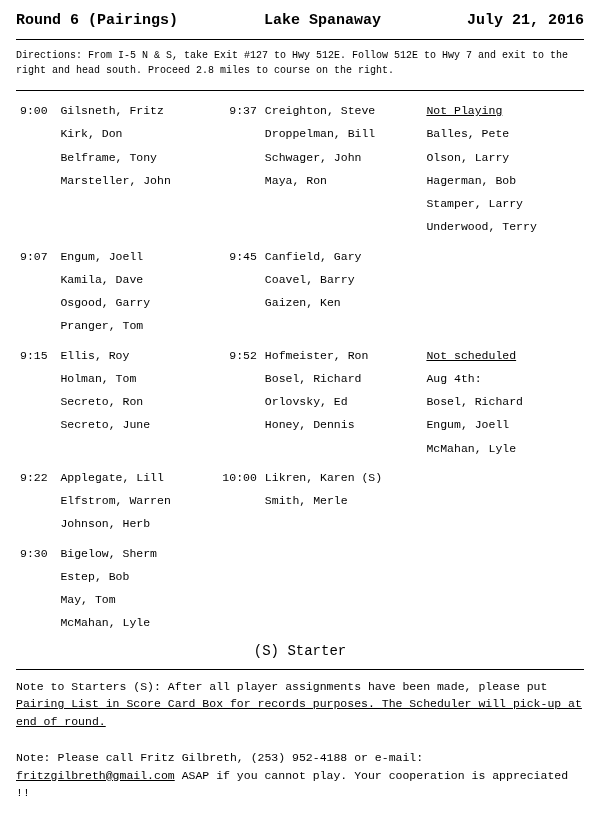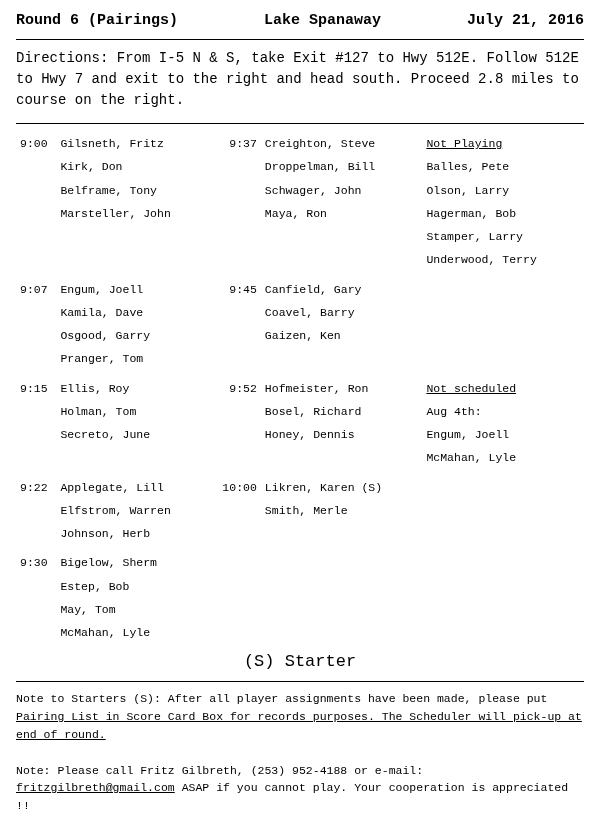--- a/index.html
+++ b/index.html
@@ -17,21 +17,21 @@
       justify-content: space-between;
       align-items: baseline;
       margin-bottom: 10px;
       gap: 44px;
     }
     .header-title {
       font-size: 15px;
       font-weight: bold;
     }
     .directions {
-      font-size: 14px;
+      font-size: 10px;
       margin-bottom: 12px;
       line-height: 1.5;
     }
     .pairings-table {
       width: 100%;
       border-collapse: collapse;
       margin-bottom: 8px;
     }
     .pairings-table td {
       vertical-align: top;
@@ -52,21 +52,21 @@
       text-align: right;
     }
     .group-col2 {
       width: 160px;
     }
     .notes-col {
       width: 160px;
     }
     .starter-note {
       text-align: center;
-      font-size: 17px;
+      font-size: 14px;
       margin: 8px 0 10px 0;
     }
     .footer-note {
       font-size: 11.5px;
       line-height: 1.55;
       margin-top: 6px;
     }
     .footer-note .underline {
       text-decoration: underline;
     }
@@ -183,20 +183,27 @@
         <td class="time-col2">9:52</td>
         <td class="group-col2">Hofmeister, Ron</td>
         <td class="notes-col"><span style="text-decoration: underline;">Not scheduled</span></td>
       </tr>
       <tr>
         <td class="time-col"></td>
         <td class="group-col">Holman, Tom</td>
         <td class="time-col2"></td>
         <td class="group-col2">Bosel, Richard</td>
         <td class="notes-col">Aug 4th:</td>
+      </tr>
+      <tr>
+        <td class="time-col"></td>
+        <td class="group-col">Secreto, Ron</td>
+        <td class="time-col2"></td>
+        <td class="group-col2">Orlovsky, Ed</td>
+        <td class="notes-col">Bosel, Richard</td>
       </tr>
       <tr>
         <td class="time-col"></td>
         <td class="group-col">Secreto, June</td>
         <td class="time-col2"></td>
         <td class="group-col2">Honey, Dennis</td>
         <td class="notes-col">Engum, Joell</td>
       </tr>
       <tr>
         <td class="time-col"></td>

